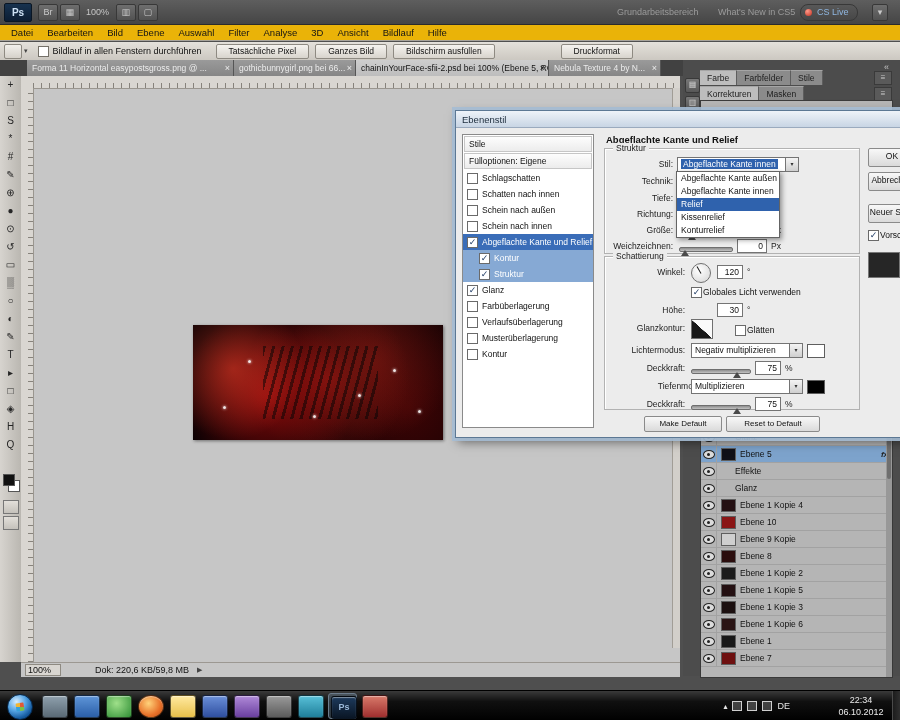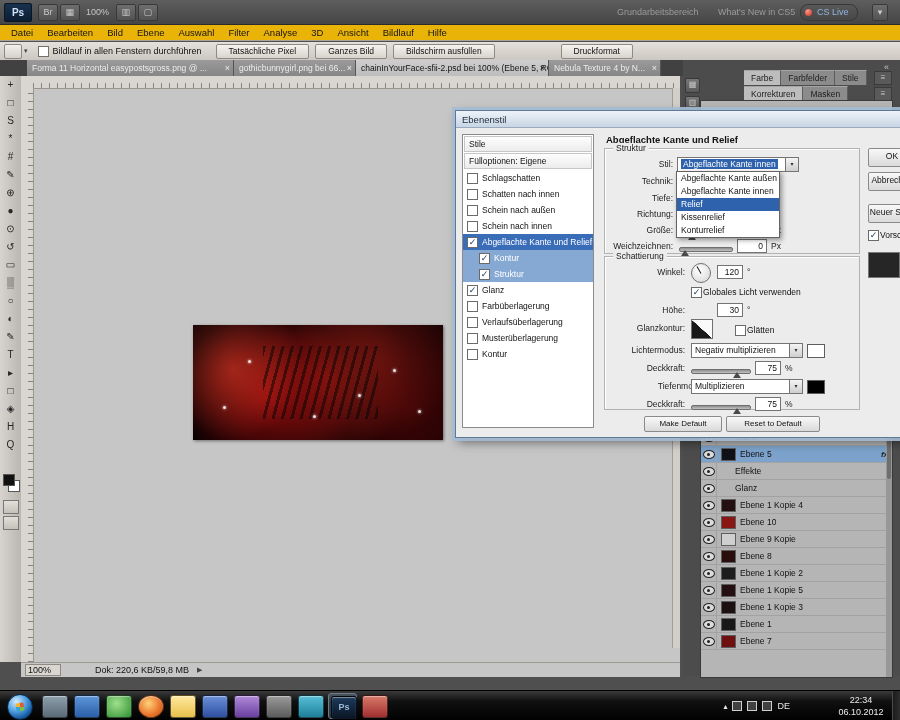--- a/index.html
+++ b/index.html
@@ -69,21 +69,21 @@
   .zoombox{margin-left:4px;width:32px;height:10px;background:#d9d6d1;border:1px solid #8e8a82;line-height:10px;padding-left:2px;}
   .docinfo{margin-left:34px;white-space:nowrap;}
   .statarrow{margin-left:8px;font-size:7px;color:#444;}
   
   #dockbg{left:683px;top:60px;width:217px;height:616px;background:#4c4c4c;}
   .dockico{left:685px;width:13px;height:13px;background:linear-gradient(#777,#585858);border:1px solid #393939;border-radius:2px;
            color:#ccc;font-size:8px;text-align:center;line-height:12px;}
   .ptabbar{position:absolute;height:14px;display:flex;}
   .ptab{height:14px;line-height:14px;padding:0 7px;background:#8b8b8b;color:#202020;font-size:8.5px;border-right:1px solid #5d5d5d;
         border-top:1px solid #a5a5a5;white-space:nowrap;}
-  .ptab.front{background:#bdbdbd;margin-left:44px;}
+  .ptab.front{background:#bdbdbd;}
   .pmenu{width:16px;height:12px;color:#ccc;font-size:8px;text-align:center;line-height:12px;background:#5a5a5a;border:1px solid #3a3a3a;}
   .panelsliver{left:700px;top:100px;width:193px;height:12px;background:#b5b5b5;border:1px solid #3c3c3c;box-sizing:border-box;}
   
   #layers{left:700px;top:424px;width:193px;height:254px;background:#b5b5b5;border:1px solid #393939;box-sizing:border-box;}
   .lrow{position:relative;height:16px;border-bottom:1px solid #a2a2a2;display:flex;align-items:center;}
   .lrow.sel{background:#7da3cc;}
   .leye{width:15px;align-self:stretch;border-right:1px solid #a2a2a2;position:relative;flex:0 0 auto;}
   .eyeg{position:absolute;left:2px;top:4px;width:10px;height:7px;border:1px solid #222;border-radius:50%;background:#dcdcdc;}
   .eyeg::after{content:"";position:absolute;left:3px;top:1.5px;width:3px;height:3px;background:#222;border-radius:50%;}
   .lthumb{width:13px;height:11px;margin:0 4px;border:1px solid #5e5e5e;flex:0 0 auto;}
@@ -366,20 +366,27 @@
       <span class="leye">
           <span class="eyeg"></span>
         </span>
       <span class="lthumb" style="background:#1c1010;"></span>
       <span class="lname">Ebene 1 Kopie 3</span>
     </div>
     <div class="lrow">
       <span class="leye">
           <span class="eyeg"></span>
         </span>
+      <span class="lthumb" style="background:#2a1414;"></span>
+      <span class="lname">Ebene 1 Kopie 6</span>
+    </div>
+    <div class="lrow">
+      <span class="leye">
+          <span class="eyeg"></span>
+        </span>
       <span class="lthumb" style="background:#181818;"></span>
       <span class="lname">Ebene 1</span>
     </div>
     <div class="lrow">
       <span class="leye">
           <span class="eyeg"></span>
         </span>
       <span class="lthumb" style="background:#6e1010;"></span>
       <span class="lname">Ebene 7</span>
     </div>

